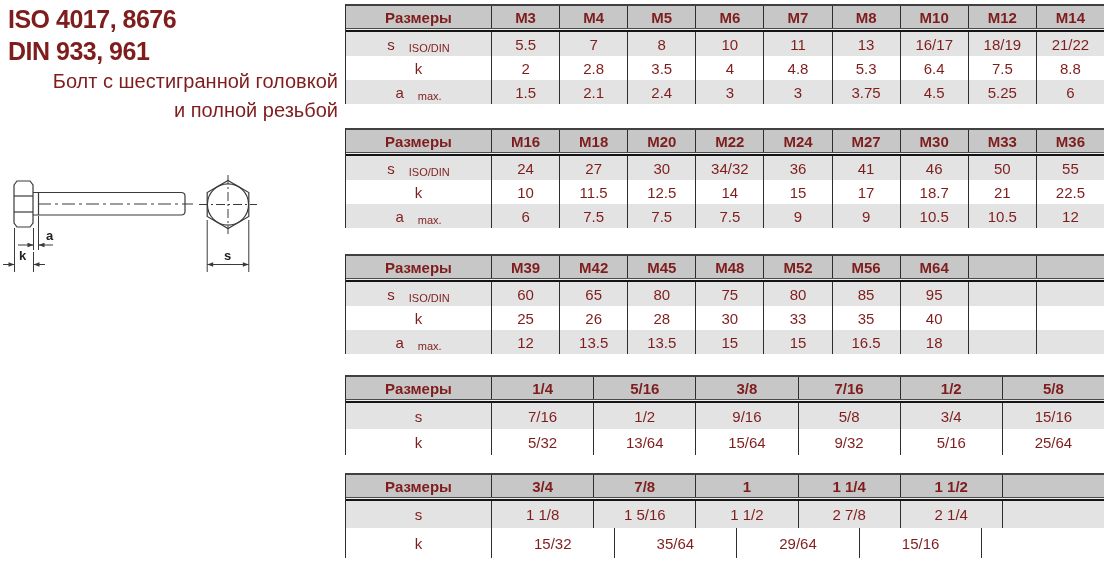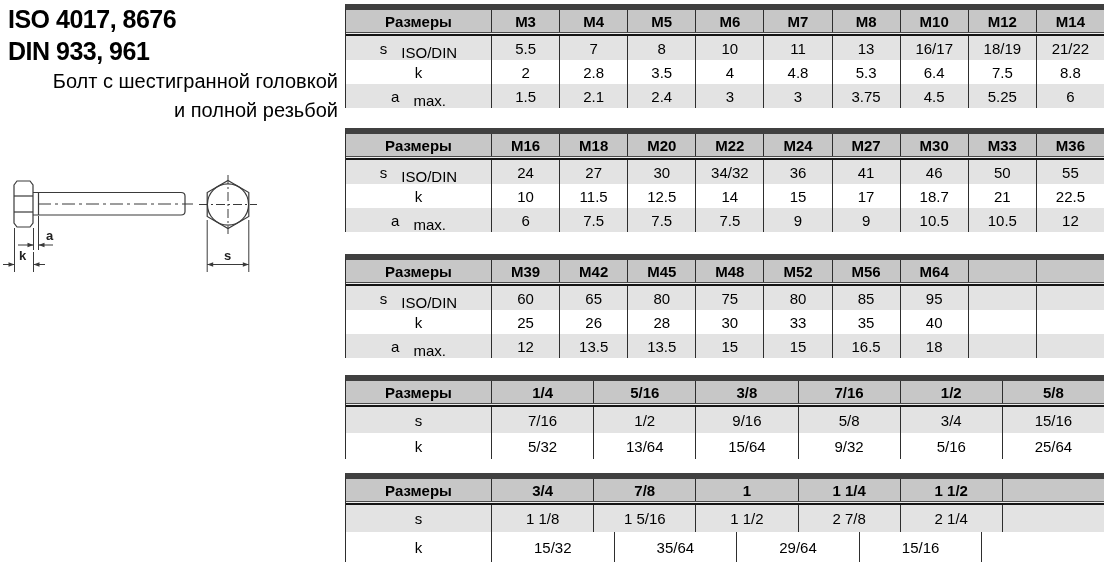--- a/index.html
+++ b/index.html
@@ -1,30 +1,30 @@
 <!DOCTYPE html>
 <html style="--header-bg: #c7c7c7; --row-shade-bg: #e3e3e3; --row-white-bg: #ffffff; --line: #2e2e2e;"><head>
 <meta charset="utf-8">
 <style>
   html,body{margin:0;padding:0;background:#fff;}
   .page{
     position:relative;width:1104px;height:566px;background:#fff;overflow:hidden;
-    font-family:"Liberation Sans",sans-serif;color:#000000;
+    font-family:"Liberation Sans",sans-serif;color:#7f1d1d;
   }
   
   .title-block{position:absolute;left:8px;top:3px;width:330px;}
   .title-main{font-size:25px;font-weight:bold;line-height:32px;letter-spacing:-0.5px;}
   .title-sub{font-size:20px;font-weight:normal;line-height:29px;text-align:right;}
   .drawing-svg{position:absolute;left:0;top:168px;}
   .dim-label{font-size:13px;font-weight:bold;fill:#222;}
   
   .tables-area{position:absolute;left:345px;top:0;right:0;bottom:0;}
   .tbl{
     position:absolute;left:0;right:0;
-    border-top:6px solid #404040;
+    border-top:2px solid #404040;
     border-left:1px solid #2e2e2e;
     box-sizing:border-box;
   }
   .tr{display:flex;width:100%;box-sizing:border-box;}
   .tr > div{
     display:flex;align-items:center;justify-content:center;
     box-sizing:border-box;flex:1 1 0;min-width:0;
     font-size:15px;white-space:nowrap;
   }
   .tr > div + div{border-left:1px solid #2e2e2e;}
@@ -35,21 +35,21 @@
     border-bottom:1px solid #4a4a4a;
   }
   .sep-light{height:1px;background:#ededed;}
   .sep-dark{height:2px;background:#141414;}
   .drow{height:24px;}
   .drow.shade{background:var(--row-shade-bg,#e3e3e3);}
   .drow.white{background:var(--row-white-bg,#ffffff);}
   .t4 .drow{height:26px;}
   .t5 .drow.shade{height:27px;}
   .t5 .drow.white{height:30px;}
-  .sub{font-size:15px;position:relative;top:4px;margin-left:14px;letter-spacing:0;}
+  .sub{font-size:11px;position:relative;top:4px;margin-left:14px;letter-spacing:0;}
 </style>
 </head>
 <body>
 
 <div class="page">
 
   <div class="title-block">
     <div class="title-main">ISO 4017, 8676</div>
     <div class="title-main">DIN 933, 961</div>
     <div class="title-sub">Болт с шестигранной головкой</div>

